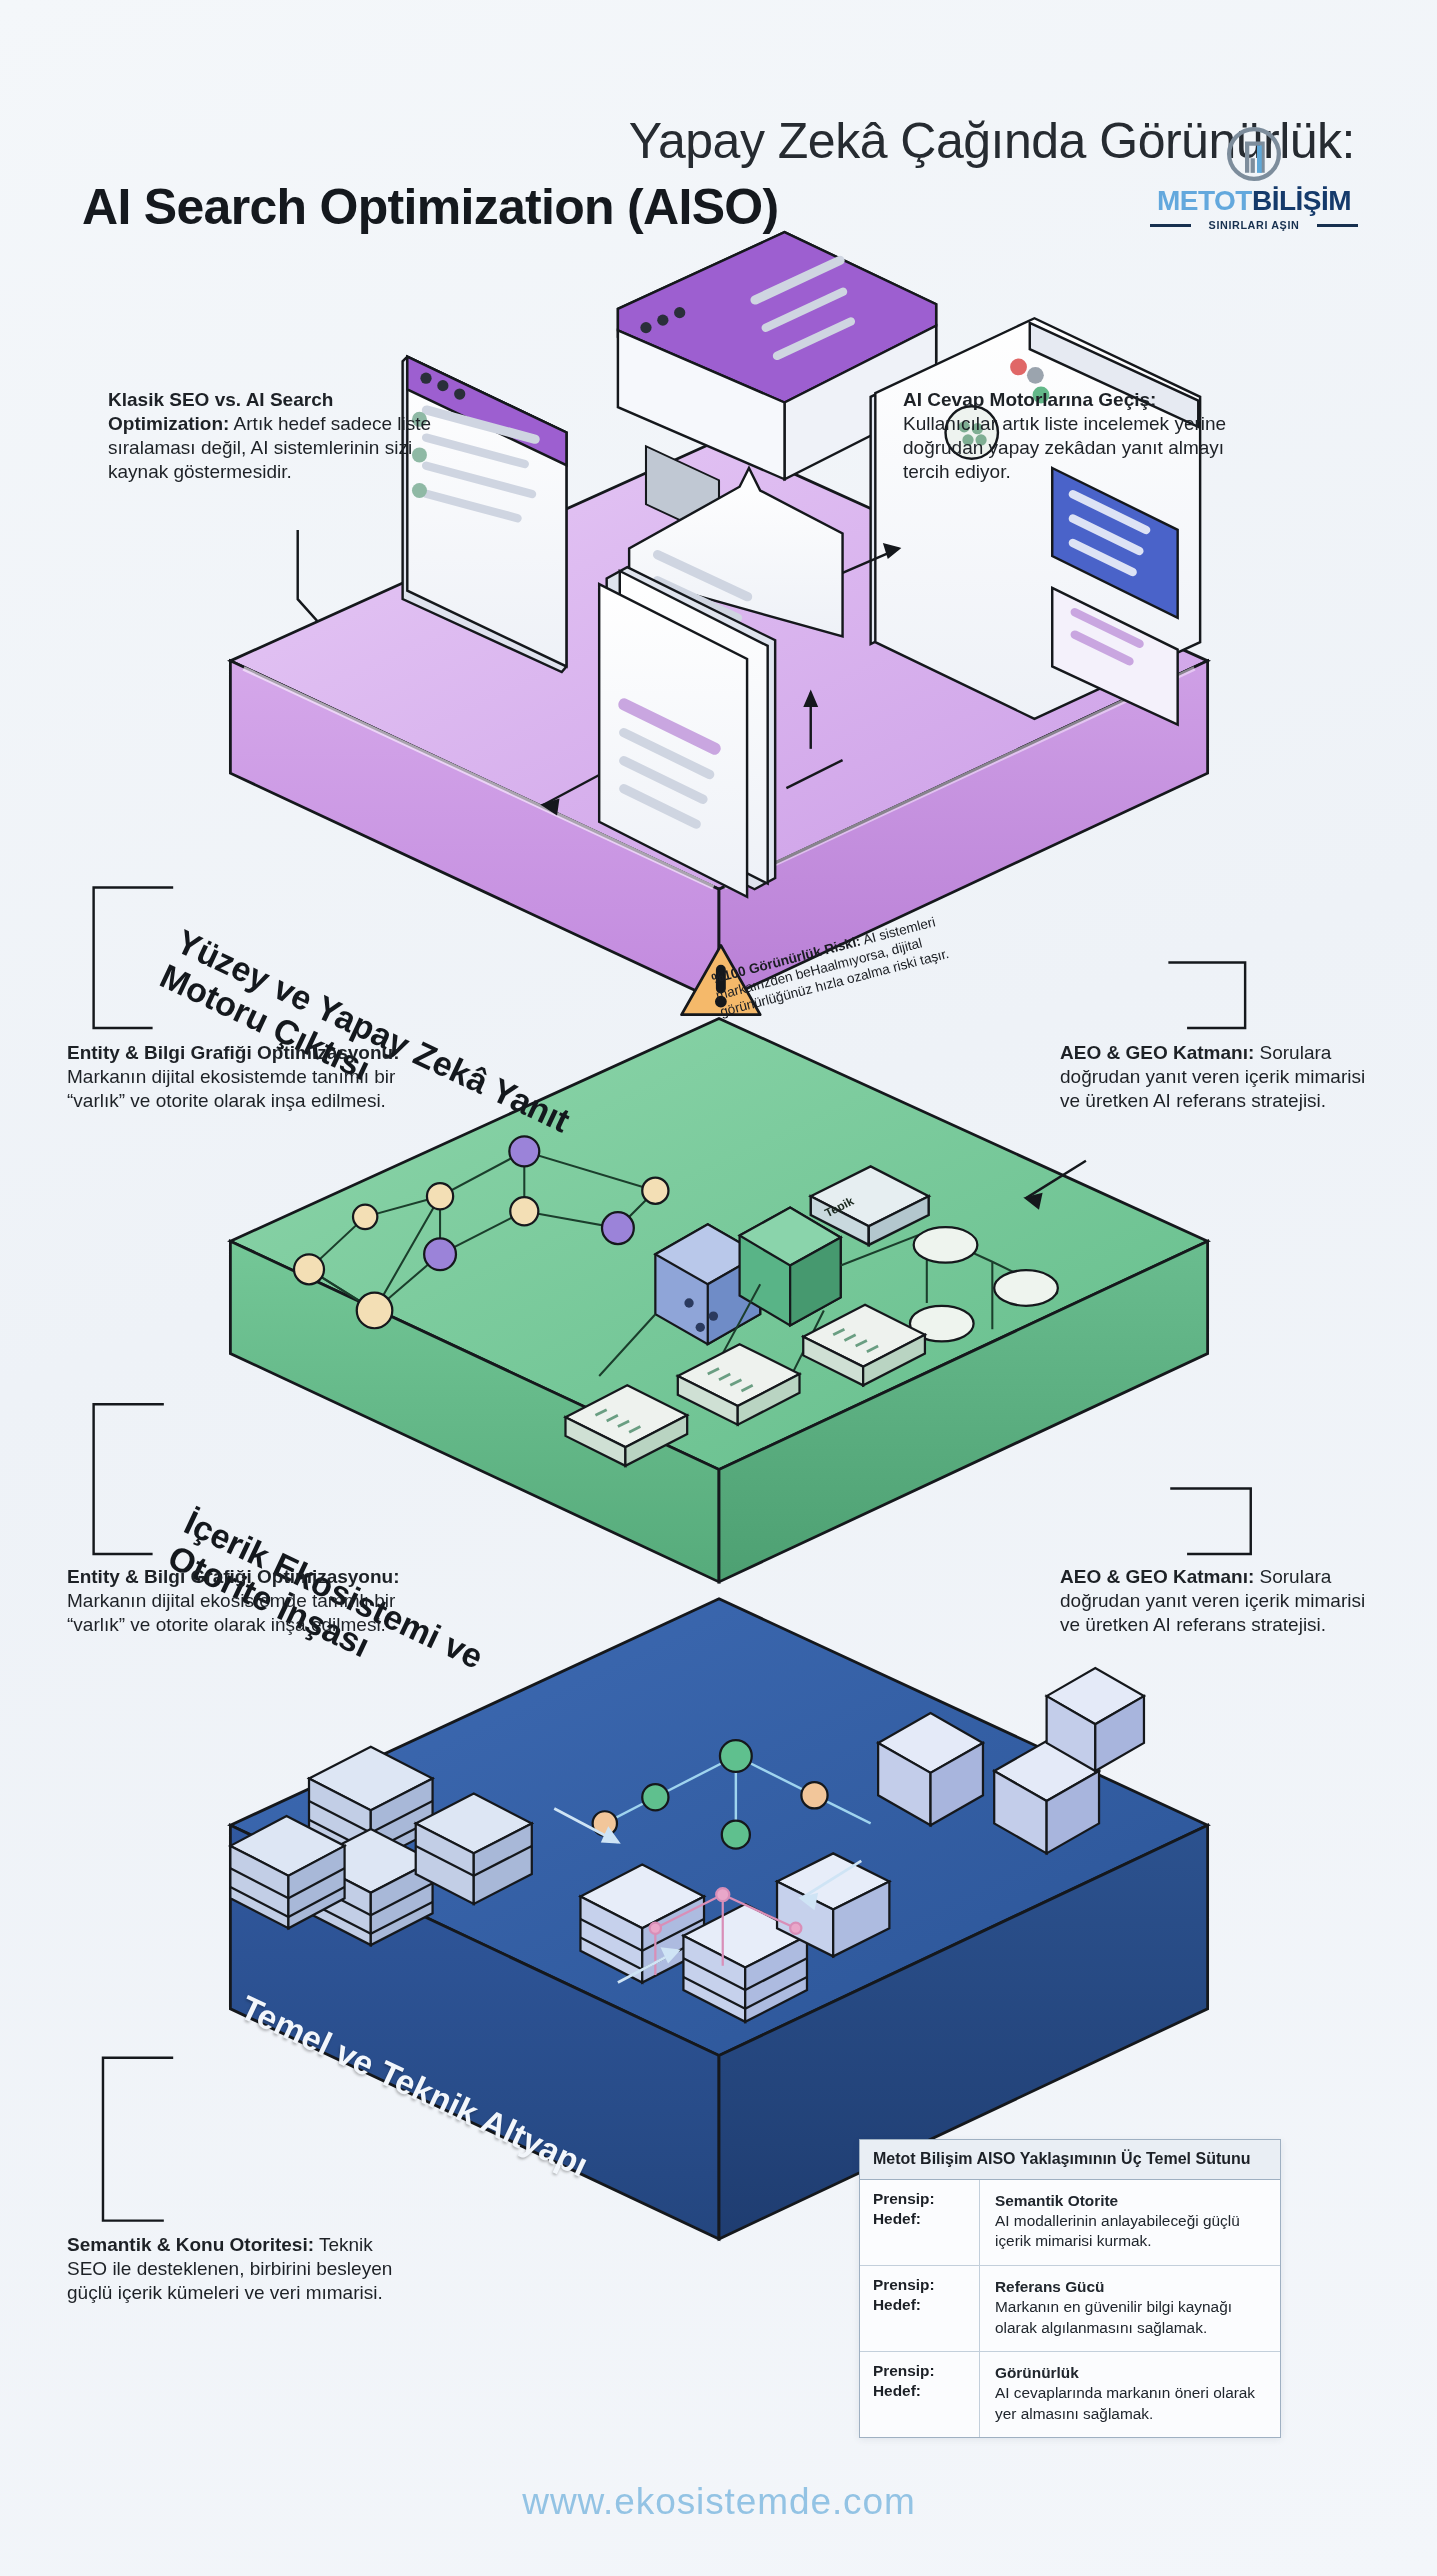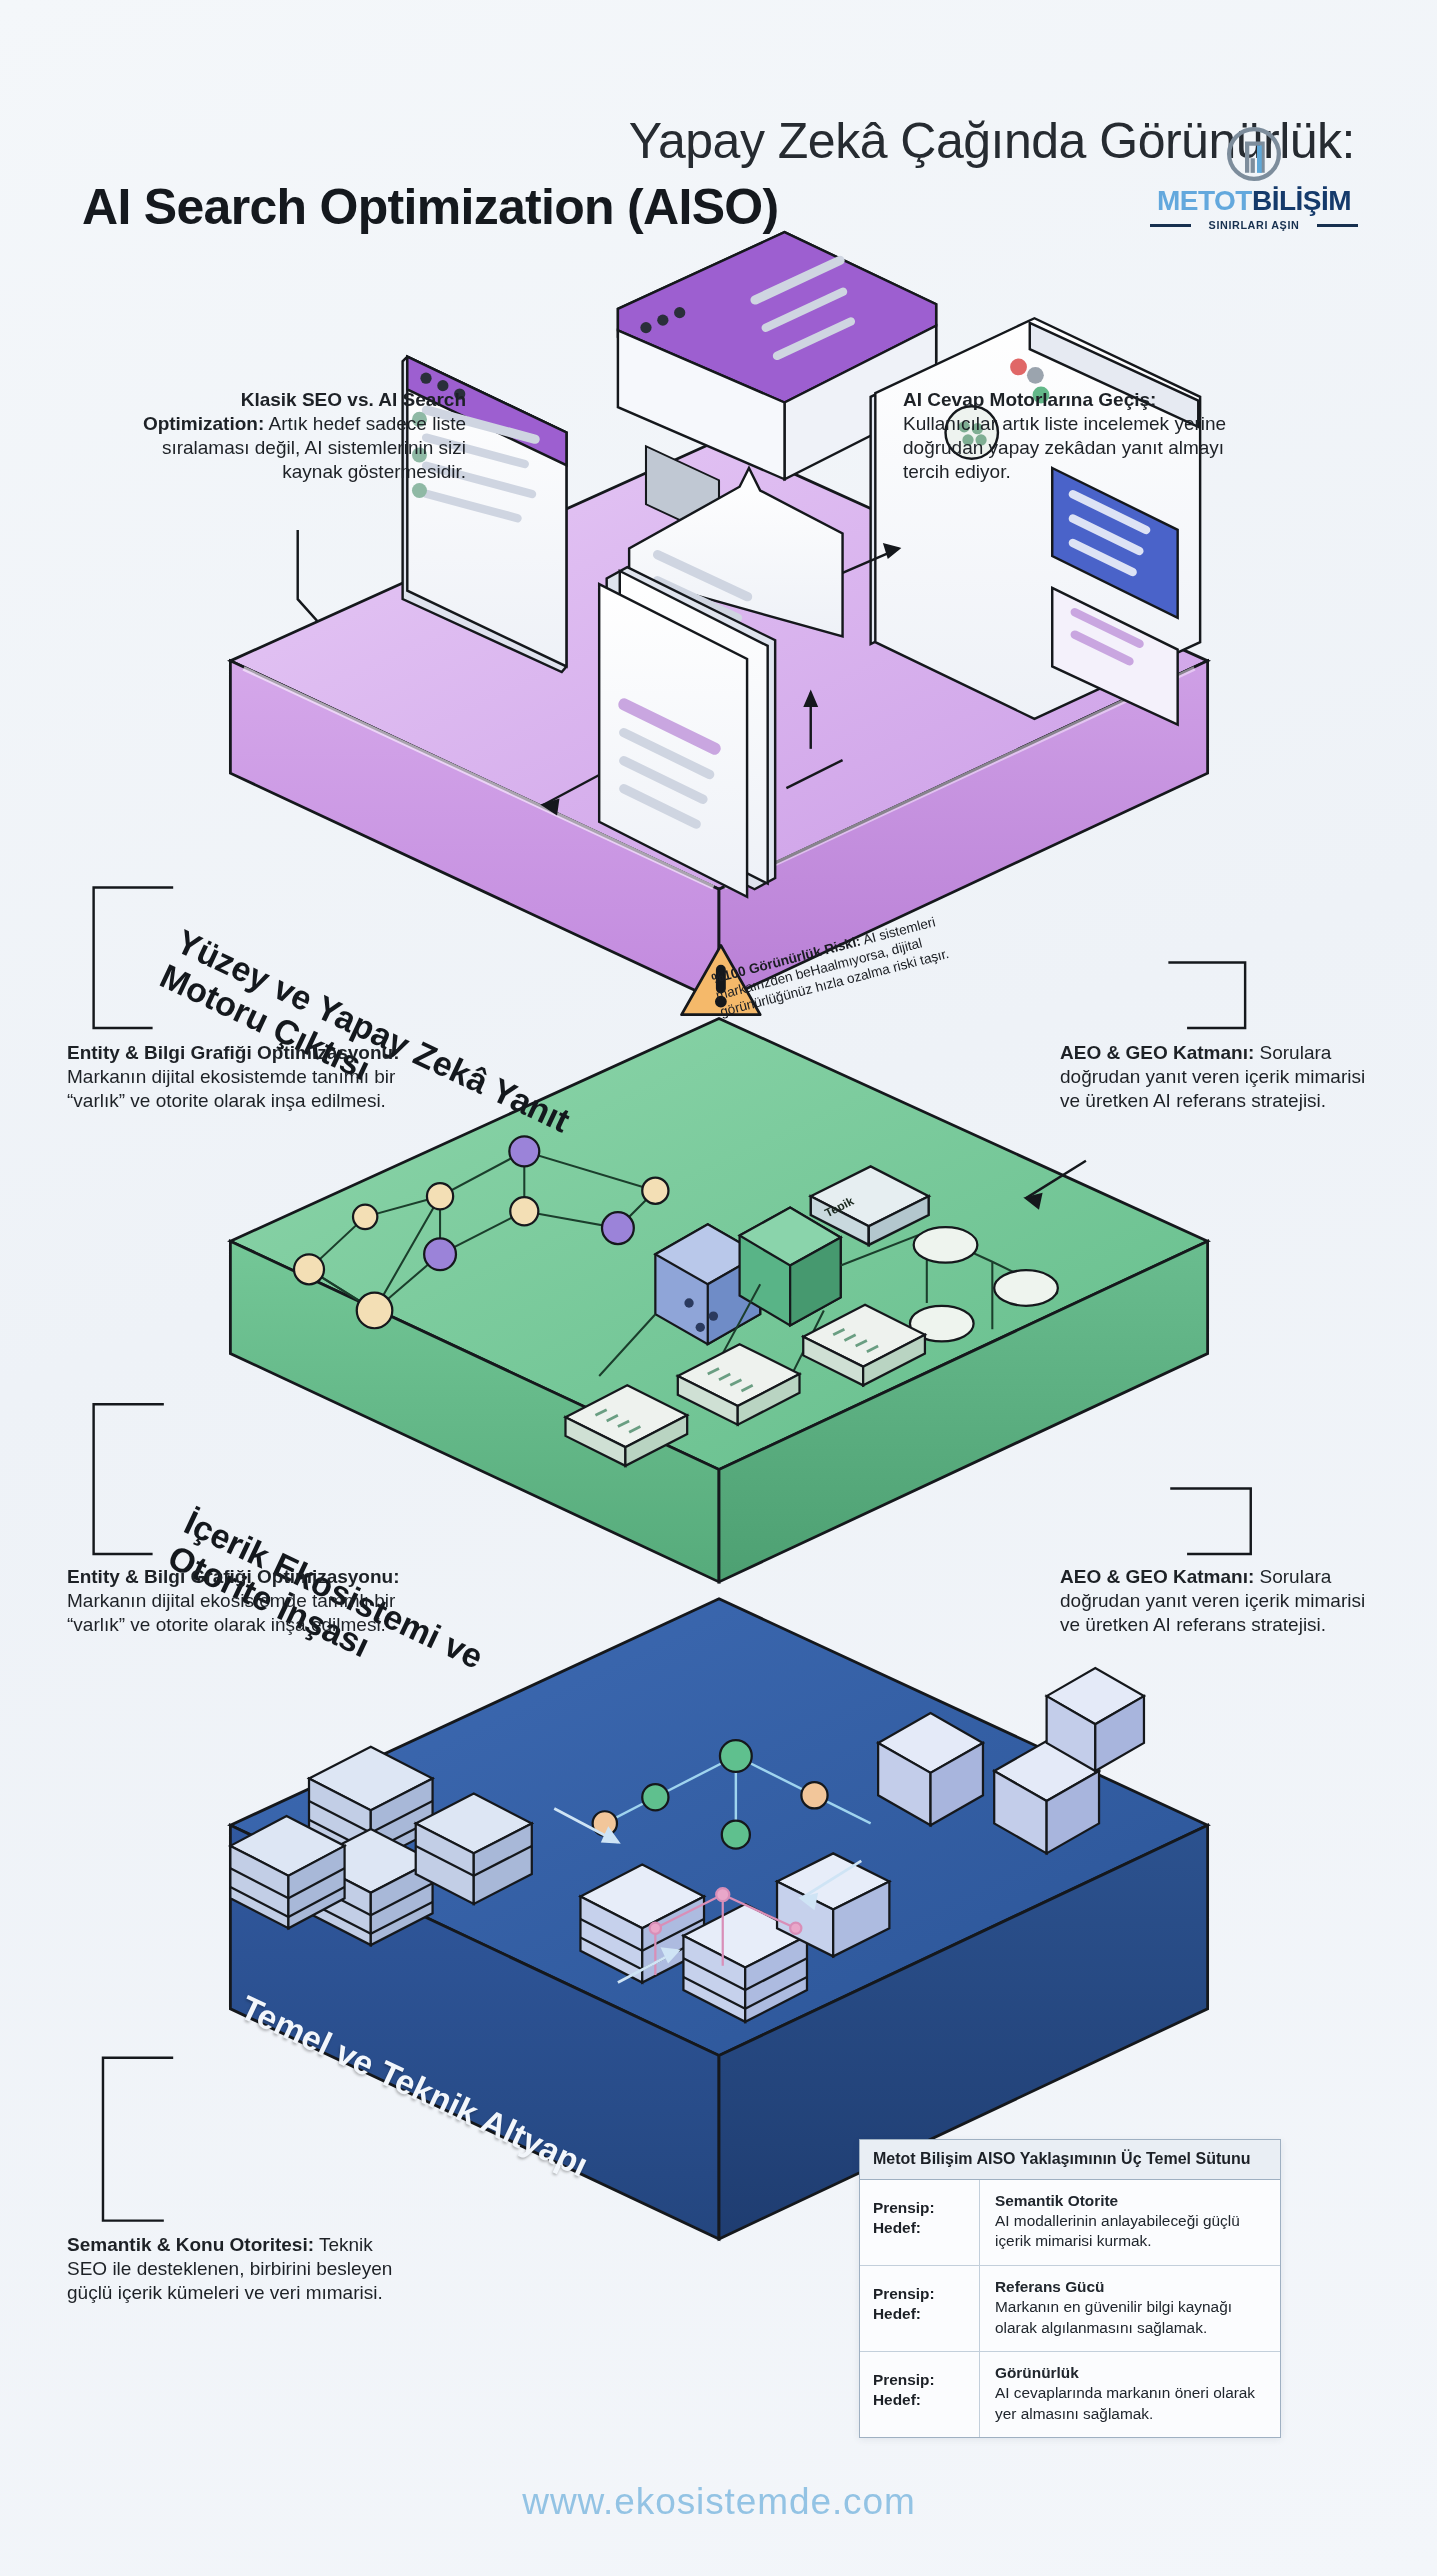--- a/index.html
+++ b/index.html
@@ -37,21 +37,21 @@
   .logo-tag {
     display: flex; align-items: center; justify-content: center; gap: 18px;
     margin-top: 4.7px;
   }
   .logo-tag .rule { flex: 1 1 auto; height: 2.8px; background: #17304f; }
   .logo-tag .txt { font-size: 10.8px; font-weight: 700; letter-spacing: 0.6px; color: #17304f; }
 
   
   .callout { position: absolute; font-size: 19px; line-height: 1.27; color: #1d2126; }
   .callout b { font-weight: 700; }
-  .c-tl { top: 388px; left: 120px;  width: 346px; text-align: right; }
+  .c-tl { top: 388px; left: 108px;  width: 346px; }
   .c-tr { top: 388px; left: 903px;  width: 348px; }
   .c-ml { top: 1041px; left: 67px;  width: 337px; }
   .c-mr { top: 1041px; left: 1060px; width: 309px; }
   .c-bl { top: 1565px; left: 67px;  width: 337px; }
   .c-br { top: 1565px; left: 1060px; width: 309px; }
   .c-bot{ top: 2233px; left: 67px;  width: 346px; }
 
   
   .lines { position: absolute; inset: 0; pointer-events: none; }
 
@@ -83,21 +83,21 @@
     background: #fbfcfe; border: 1.4px solid #9fb0c2;
     box-shadow: 0 1.9px 7.5px rgba(30,50,80,.09);
   }
   .tbl-head {
     padding: 10.3px 13px; font-size: 16px; font-weight: 700; color: #1c2franc;
     color: #1c2026; background: #e9eef4; border-bottom: 1.4px solid #9fb0c2;
   }
   .tbl-row { display: flex; border-bottom: 1.1px solid #c3cfdb; }
   .tbl-row:last-child { border-bottom: 0; }
   .tbl-c1 {
-    width: 120px; flex: 0 0 120px; padding: 18px 0 13px 13px;
+    width: 120px; flex: 0 0 120px; padding: 9px 0 13px 13px;
     font-size: 15.4px; font-weight: 700; color: #1c2026; line-height: 1.32;
     border-right: 1.1px solid #c3cfdb;
   }
   .tbl-c2 { padding: 11.2px 13px 13px 15px; font-size: 15.4px; color: #20262d; line-height: 1.32; }
   .tbl-c2 .h { font-weight: 700; display: block; }
 
   
   .footer-url {
     position: absolute; left: 0; right: 0; top: 2481px; text-align: center;
     font-size: 37px; font-weight: 300; letter-spacing: 0.9px; color: #93c3e4;

